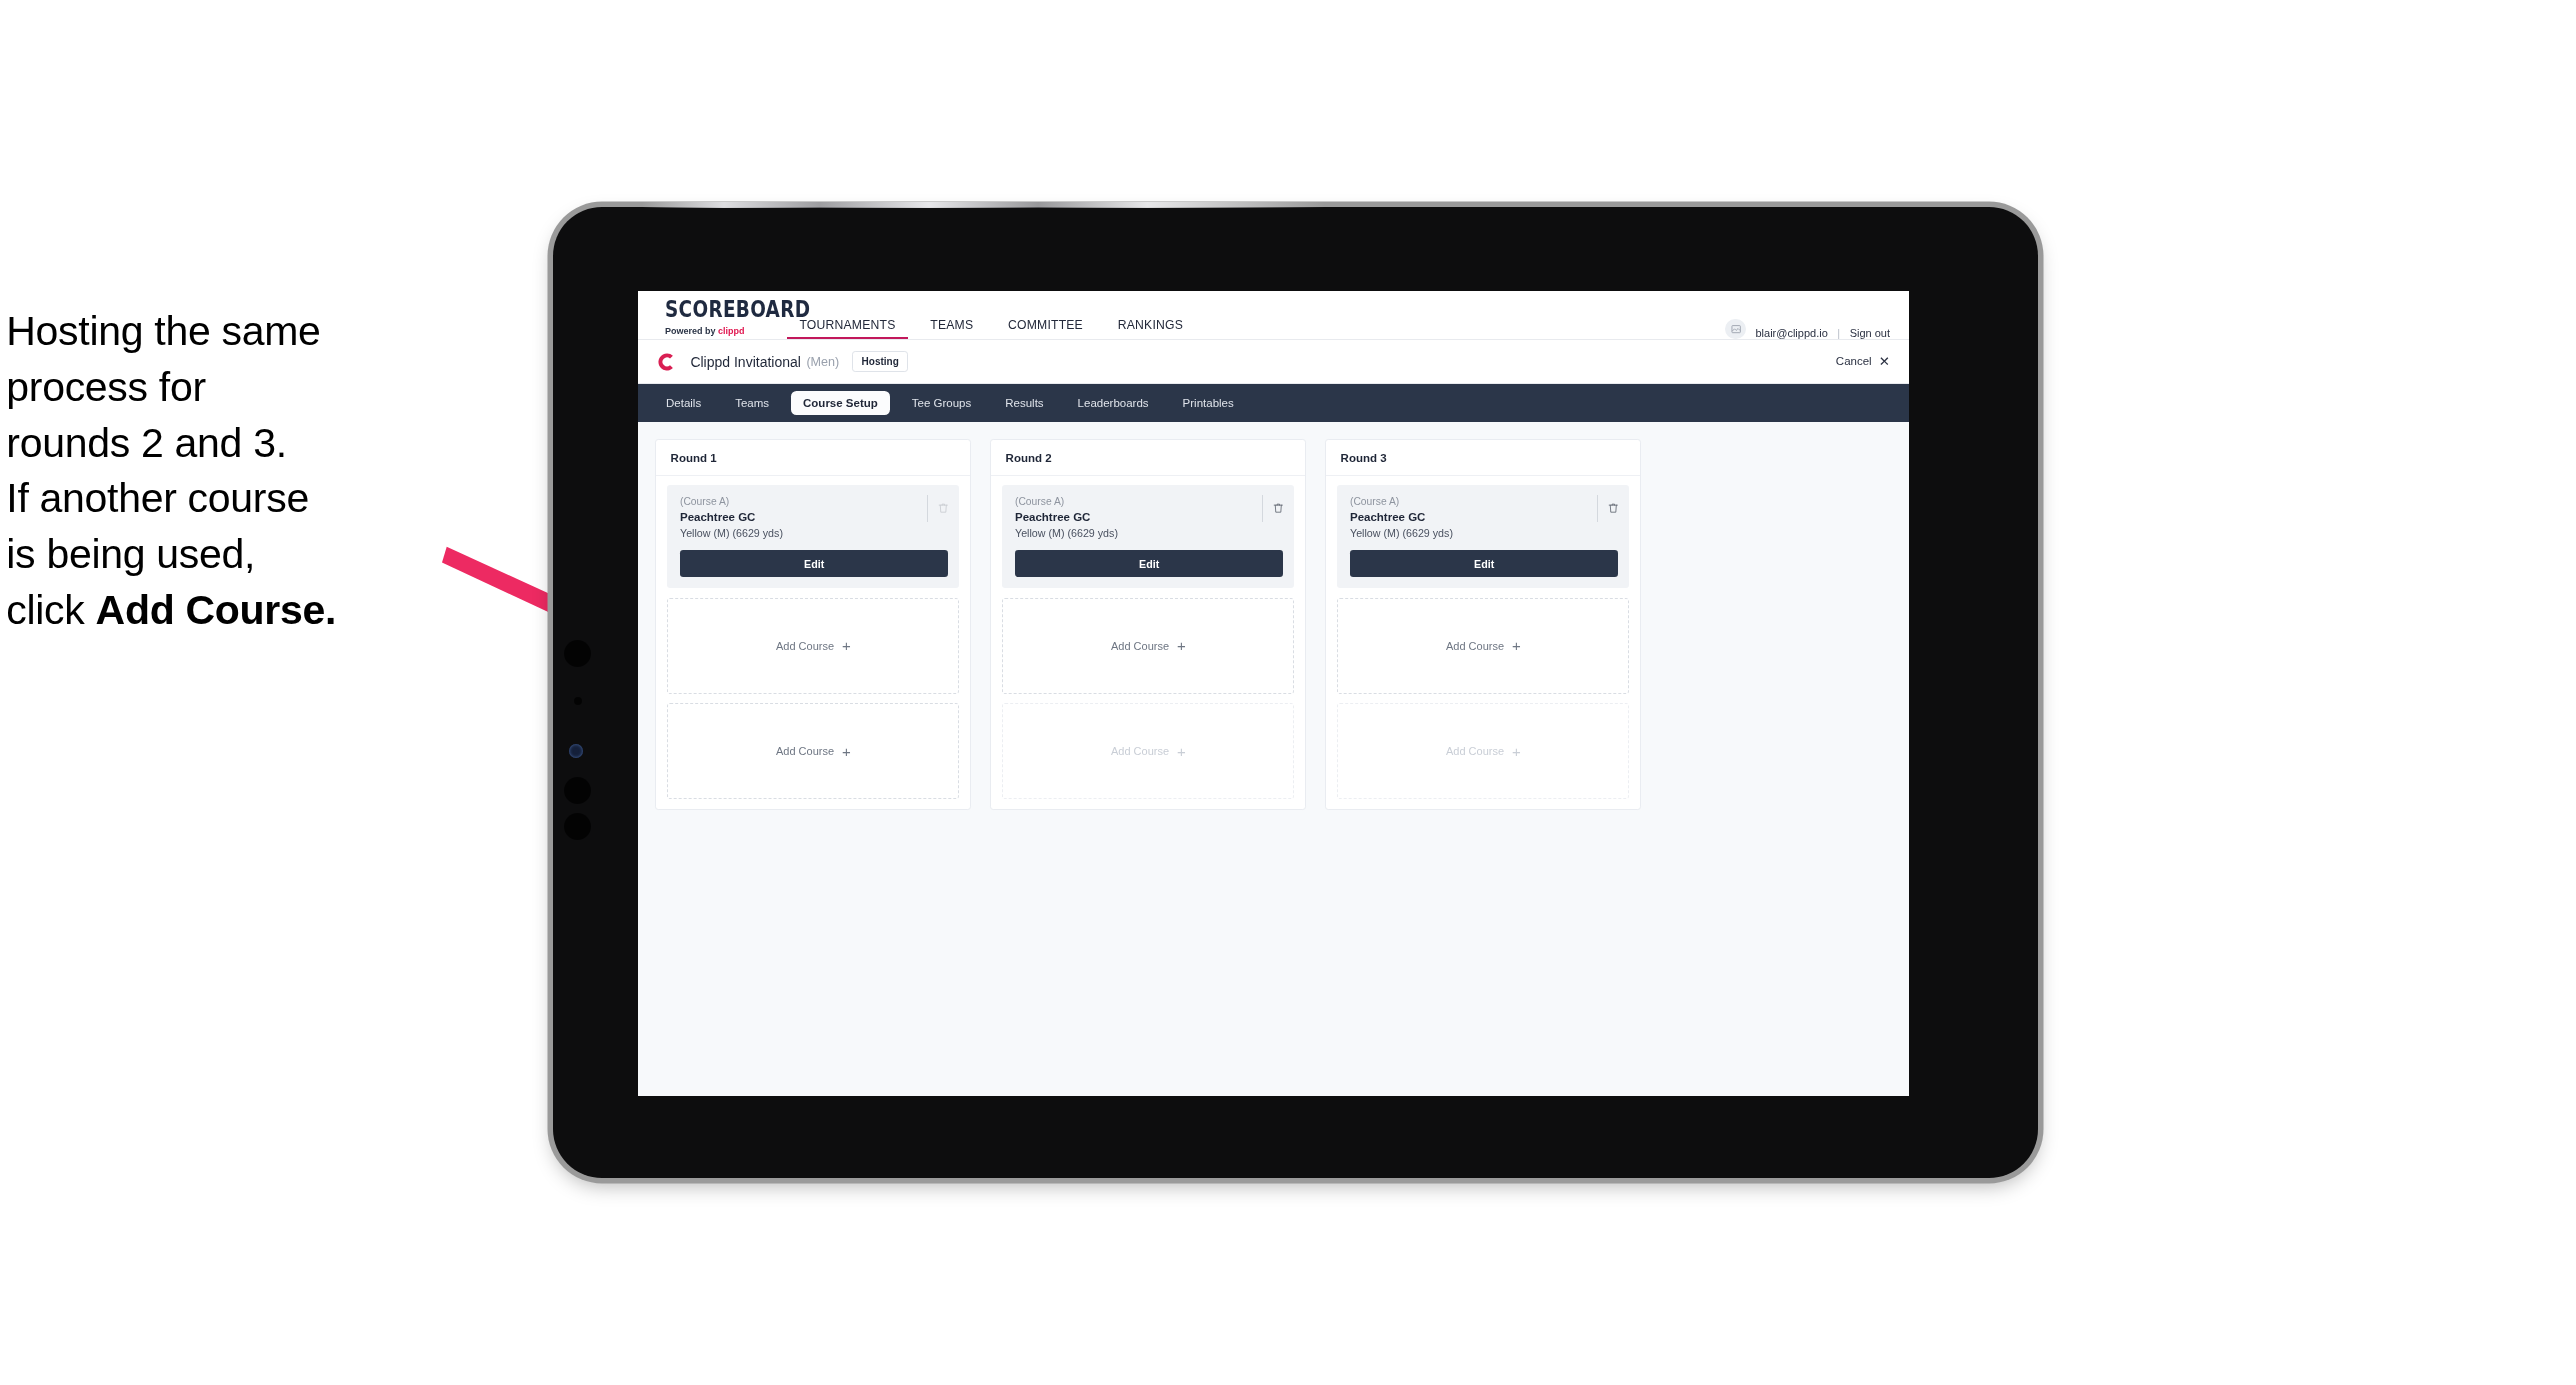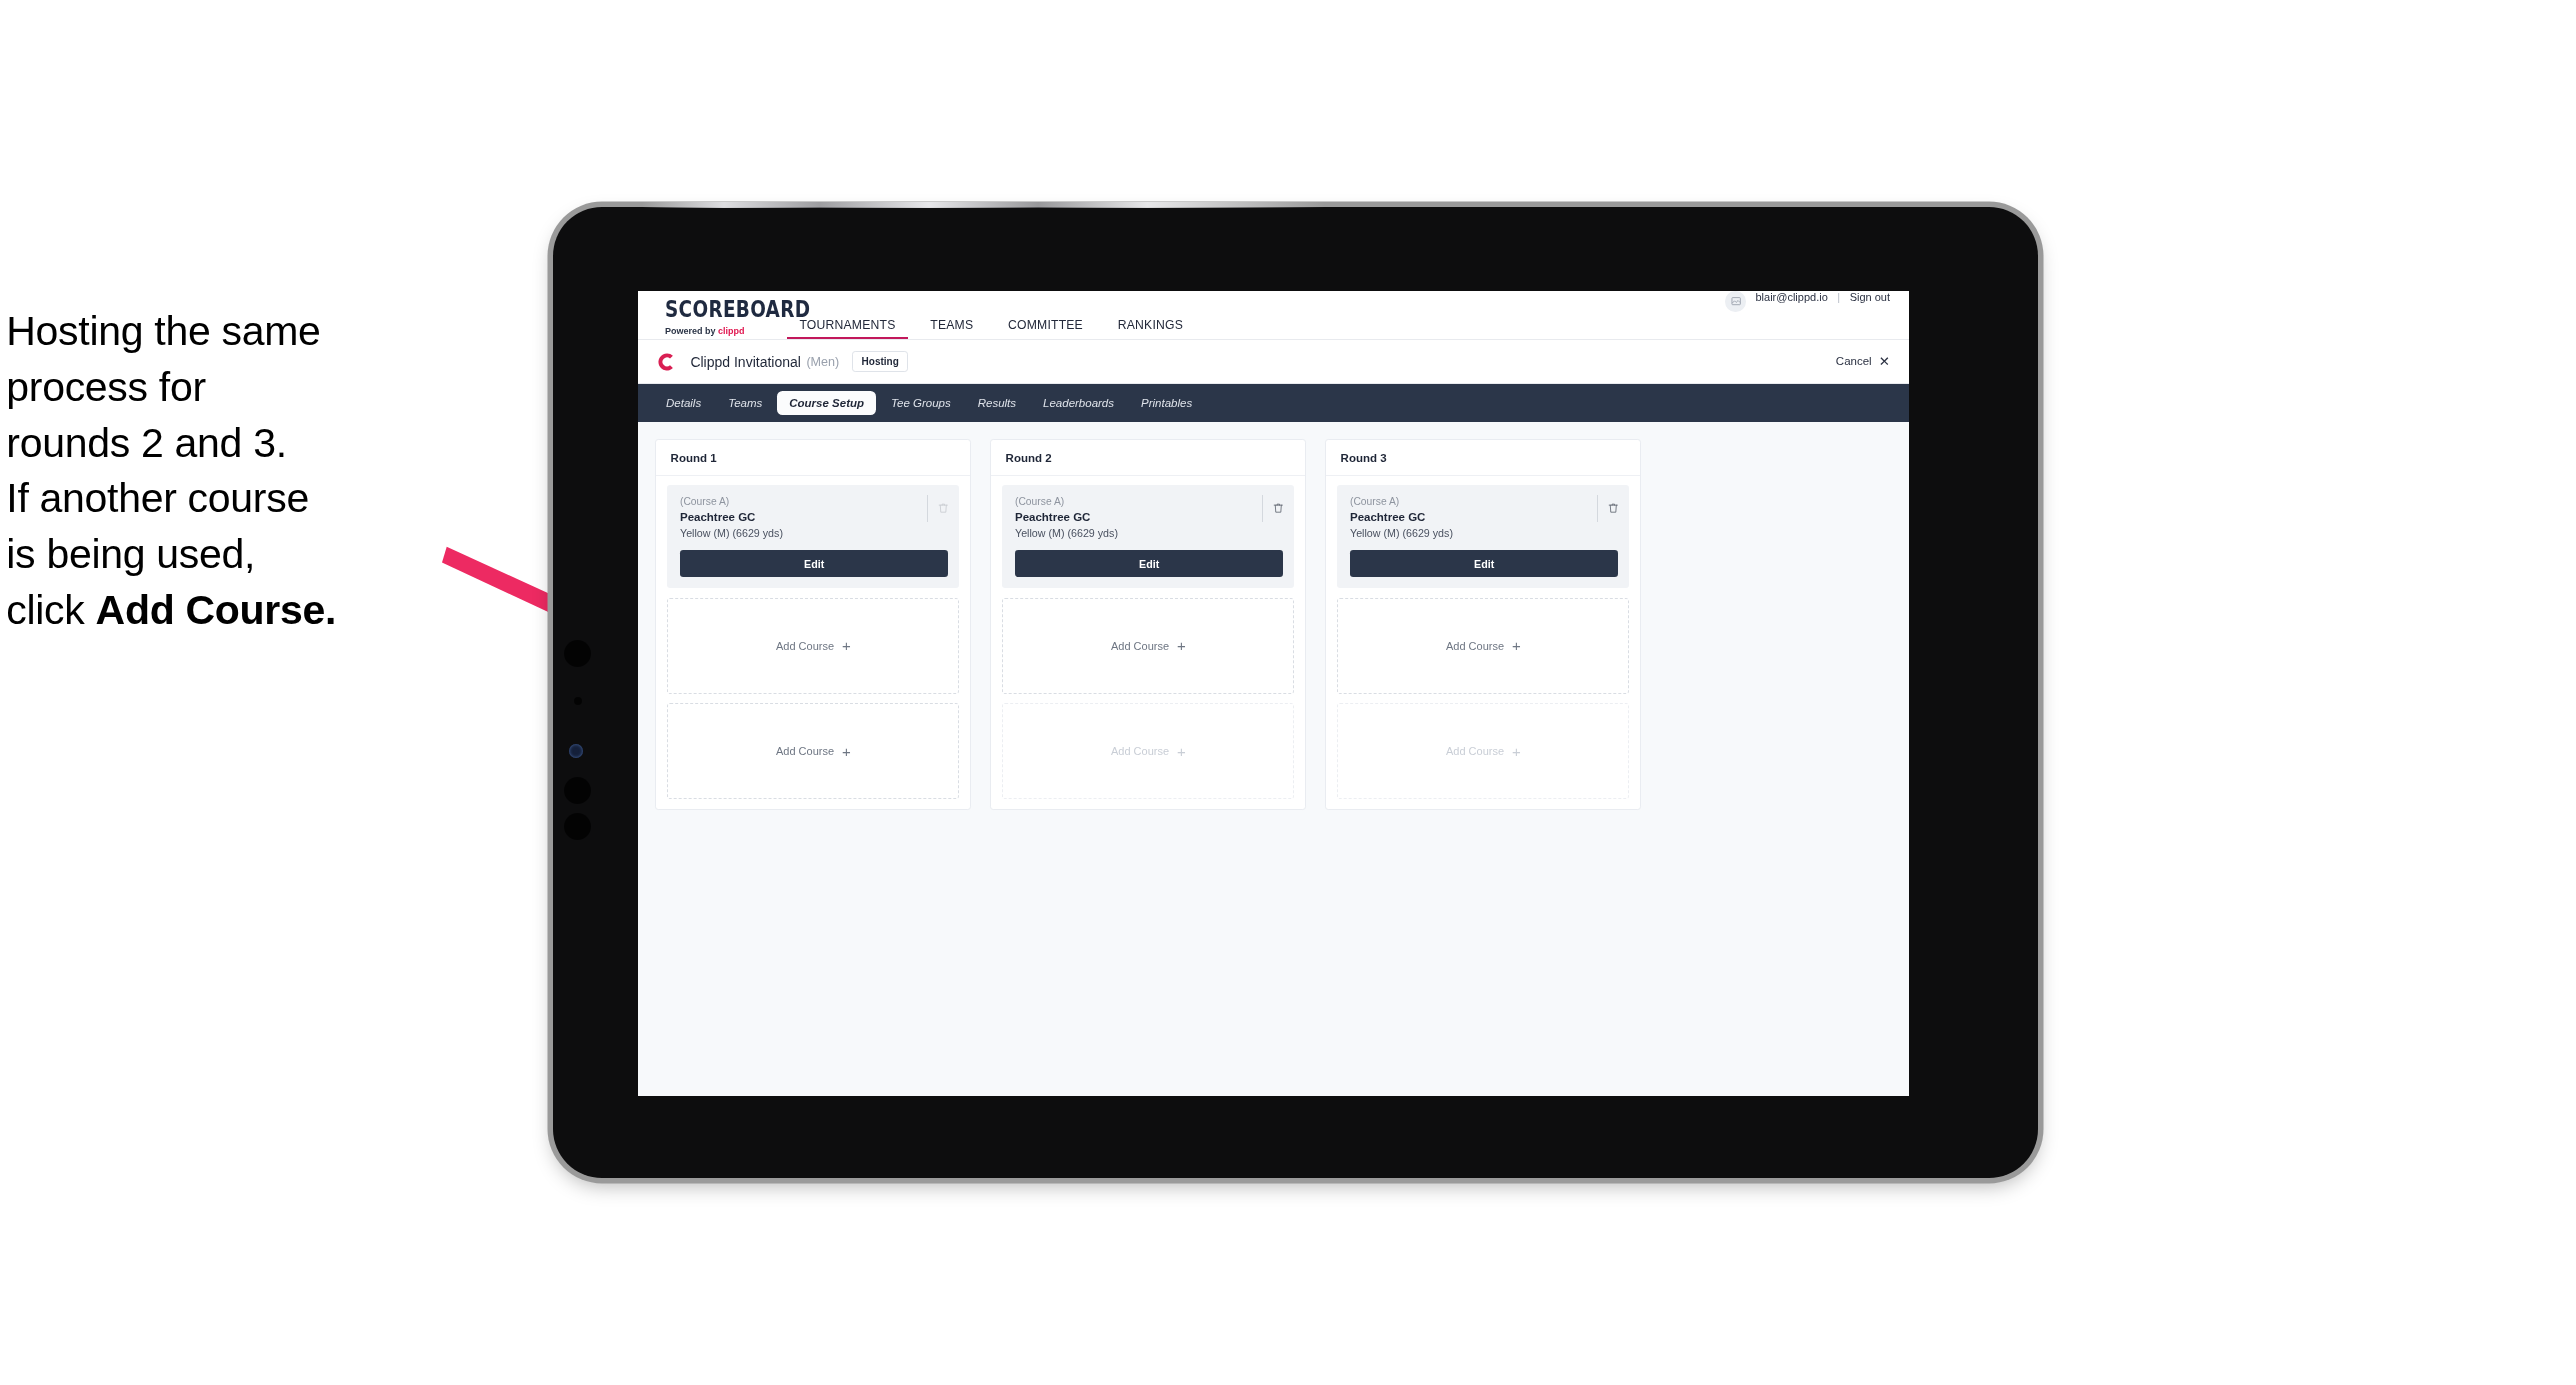--- a/index.html
+++ b/index.html
@@ -79,21 +79,21 @@
   .navlink {
     display:flex; align-items:center; padding: 0 17.4px;
     font-size: 12.2px; color:#23293a; letter-spacing:0.2px;
     position: relative; cursor:pointer; white-space: nowrap; margin-top: 20px;
   }
   .navlink.active::after {
     content:""; position:absolute; left:4.7px; right:4.7px; bottom:0; height:2.4px;
     background: #c2185b;
   }
   .nav-right {
-    margin-left:auto; display:flex; align-items:flex-start; gap:9.5px; padding-right: 19px;
+    margin-left:auto; display:flex; align-items:flex-end; gap:9.5px; padding-right: 19px;
     font-size: 11px; color:#2b3142;
   }
   .avatar {
     width:20.5px; height:20.5px; border-radius:50%; background:#eceff3;
     display:flex; align-items:center; justify-content:center;
     color:#8e949f; font-size:9.5px;
   }
   .nav-sep { color:#b9bec8; }
   .nav-right span[data-name="sign-out-link"] { cursor:pointer; }
 
@@ -112,21 +112,21 @@
     margin-left: 12.6px; border:0.8px solid #dfe3e9; border-radius:3.2px;
     padding: 4px 8.7px; font-size: 10px; font-weight:700; color:#1f2637; background:#fff;
     cursor:pointer;
   }
   .cancel { margin-left:auto; display:flex; align-items:flex-start; gap:7.1px; font-size:11.5px; color:#2b3142; cursor:pointer;}
   .cancel .x { font-size: 13.4px; line-height:1; }
 
   
   #tabs {
     height: 38px; background:#2b3649; display:flex; align-items:center;
-    padding-left: 16px; gap: 3px; font-style: italic;
+    padding-left: 16px; gap: 10px;
   }
   .tab {
     font-size: 11.5px; color:#dfe3ea; padding: 6.3px 12px; border-radius:5.5px;
     cursor:pointer; white-space:nowrap;
   }
   .tab.active { background:#fbfcfd; color:#1f2637; font-weight:600; }
 
   
   #body { padding: 17.4px 0 0 17.4px; display:flex; gap: 19px; align-items:flex-start; }
   .round-col {

